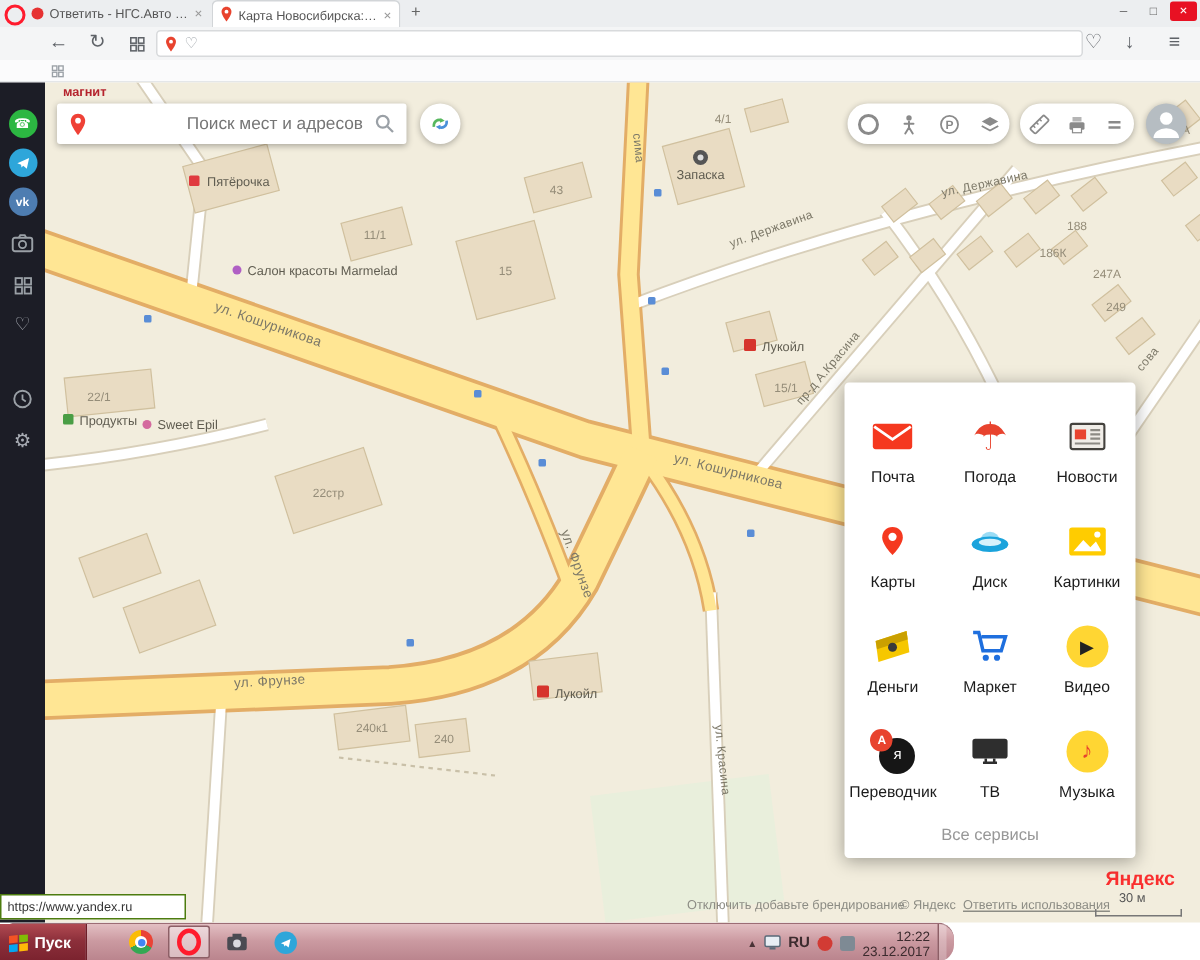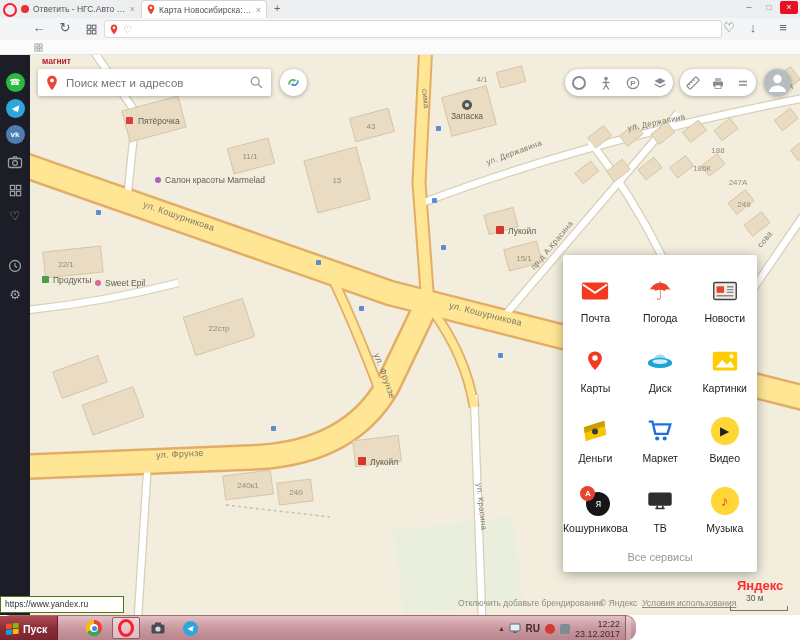--- a/index.html
+++ b/index.html
@@ -303,21 +303,21 @@
         <text class="t-num" x="754" y="34">192А</text>
       </g>
     </svg>
 
     
     <div class="mcard" style="position:absolute;left:8px;top:14px;width:233px;height:27px;border-radius:2px;display:flex;align-items:center;gap:6px;padding:0 8px;box-sizing:border-box;">
       <svg width="12" height="16" viewBox="0 0 12 17">
           <path d="M6 .8C3 .8.9 3 .9 6c0 3.8 5.1 10 5.1 10s5.1-6.2 5.1-10C11.1 3 9 .8 6 .8z" fill="#ef4136"></path>
           <circle cx="6" cy="5.8" r="2" fill="#fff"></circle>
         </svg>
-      <input type="text" style="flex: 1 1 0%; border: none; outline: none; font-size: 11.5px; color: rgb(51, 51, 51); font-family: inherit;" placeholder="Поиск мест и адресов">
+      <input type="text" style="flex: 1 1 0%; border: none; outline: none; font-size: 11.5px; color: rgb(51, 51, 51); font-family: inherit; text-align: right;" placeholder="Поиск мест и адресов">
       <svg width="13" height="13" viewBox="0 0 13 13">
           <circle cx="5.2" cy="5.2" r="3.9" stroke="#9aa0a6" stroke-width="1.5" fill="none"></circle>
           <path d="M8.3 8.3 L12 12" stroke="#9aa0a6" stroke-width="1.5"></path>
         </svg>
     </div>
     
     <div class="mcard" style="position:absolute;left:250px;top:14px;width:27px;height:27px;border-radius:50%;display:flex;align-items:center;justify-content:center;">
       <svg width="15" height="15" viewBox="0 0 14 14">
         <path d="M3 9 C2.6 5.4 5.6 3.8 8 5" stroke="#57b85f" stroke-width="1.6" fill="none"></path>
           <path d="M7.2 3.4 l2.6 1.8 -3 1.2 Z" fill="#57b85f"></path>
@@ -467,21 +467,21 @@
           <div class="sico">
             <div style="position:relative;width:30px;height:30px;">
               <div style="position:absolute;right:0;bottom:0;width:24px;height:24px;border-radius:50%;background:#161616;color:#fff;font-size:10px;display:flex;align-items:center;justify-content:center;">
                   <span>я</span>
                 </div>
               <div style="position:absolute;left:0;top:0;width:15px;height:15px;border-radius:50%;background:#e8432e;color:#fff;font-size:8px;font-weight:bold;display:flex;align-items:center;justify-content:center;">
                   <span>А</span>
                 </div>
             </div>
           </div>
-          <div class="slab">Кошурникова</div>
+          <div class="slab">Переводчик</div>
         </div>
         <div class="scell">
           <div class="sico">
               <svg width="30" height="30" viewBox="0 0 32 32">
                 <rect x="3.5" y="7" width="25" height="14" rx="2" fill="#2e2e2e"></rect>
                 <path d="M11 24 h10 M13 21 v3 M19 21 v3" stroke="#2e2e2e" stroke-width="1.8"></path>
               </svg>
             </div>
           <div class="slab">ТВ</div>
         </div>
@@ -494,21 +494,21 @@
           <div class="slab">Музыка</div>
         </div>
       </div>
       <div class="sfoot">Все сервисы</div>
     </div>
 
     
     <div class="mft" style="left:707px;top:523px;font-size:13px;font-weight:bold;color:#fa2f2f;">Яндекс</div>
     <div class="mft" style="left:428px;top:543px;">Отключить добавьте брендирование</div>
     <div class="mft" style="left:570px;top:543px;">© Яндекс</div>
-    <div class="mft" style="left:612px;top:543px;text-decoration:underline;">Условия использования</div>
+    <div class="mft" style="left:612px;top:543px;text-decoration:underline;">Ответить использования</div>
     <div class="mft" style="left:716px;top:538px;color:#555;">30 м</div>
     <div style="position:absolute;left:700px;top:551px;width:56px;height:4px;border-left:1px solid #777;border-right:1px solid #777;border-bottom:1px solid #777;"></div>
   </div>
 
   <div id="tooltip">https://www.yandex.ru</div>
 
   <div id="taskbar">
     <div id="startbtn">
       <svg width="13" height="12" viewBox="0 0 13 12">
           <g transform="skewY(-6)">

